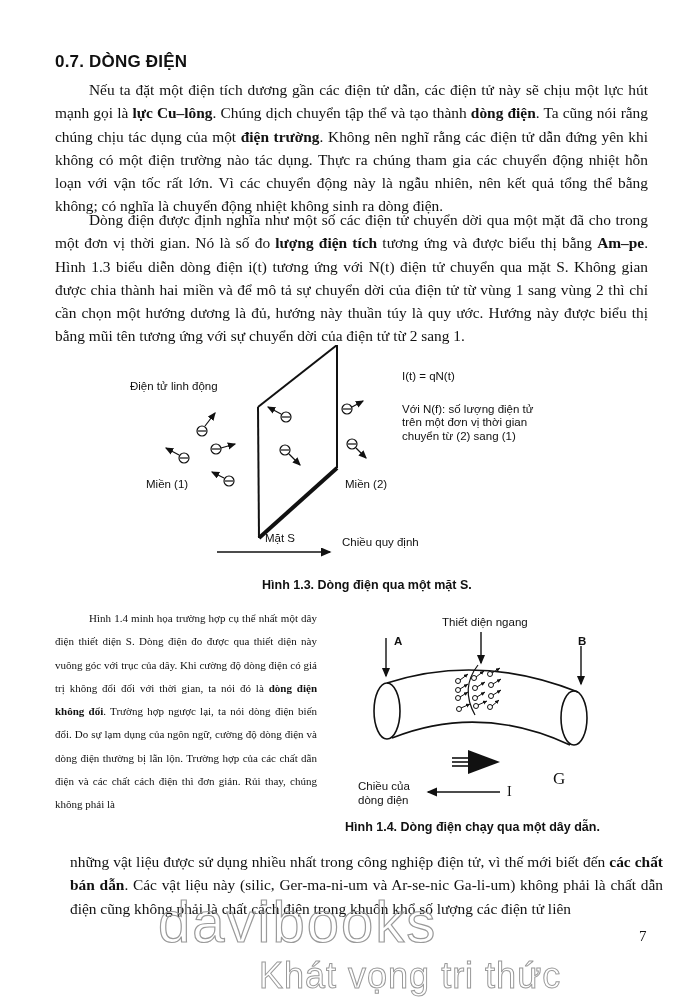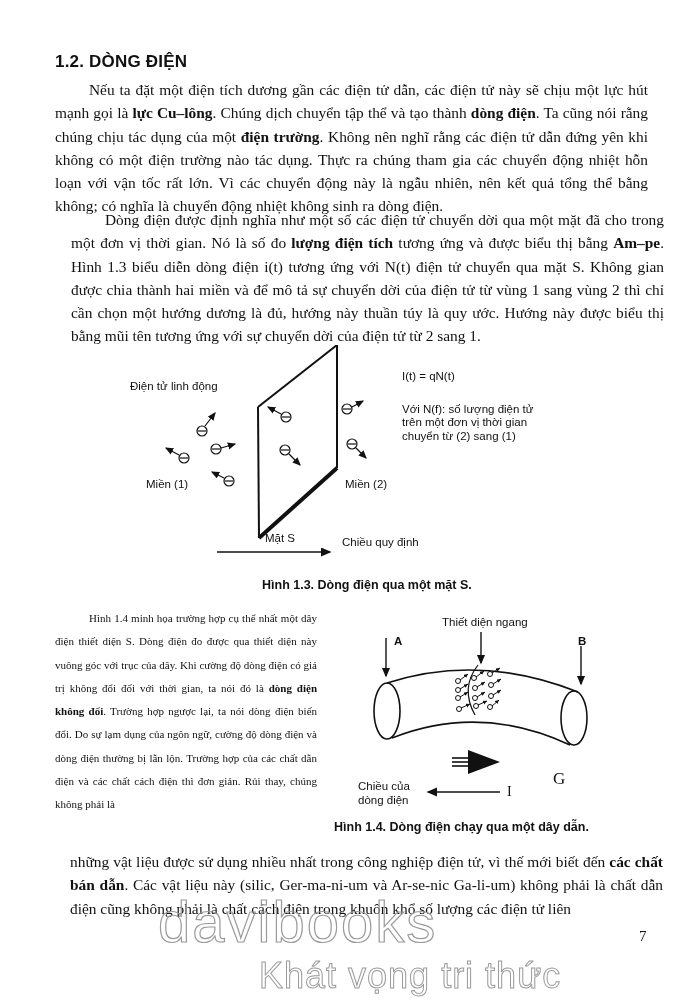--- a/index.html
+++ b/index.html
@@ -4,39 +4,39 @@
 <style>
   html, body { margin:0; padding:0; background:#ffffff; }
   body { width:700px; height:1004px; position:relative; overflow:hidden; color:#111; }
   .serif { font-family: Liberation Serif, serif; }
   .sans { font-family: "Liberation Sans", "DejaVu Sans", sans-serif; }
   .heading { position:absolute; left:55px; top:52px; font-size:17px; font-weight:bold; letter-spacing:0.2px; }
   .para { position:absolute; left:55px; width:593px; font-size:15.4px; line-height:23.3px; text-align:justify; }
   .para p { margin:0; text-indent:34px; }
   .para b { font-weight:bold; }
   #p1 { top:78px; }
-  #p2 { top:208px;margin-left:16px; }
+  #p2 { top:208px; }
   .fig13 { position:absolute; left:120px; top:345px; width:460px; height:215px; }
   .cap { position:absolute; font-size:12.5px; font-weight:bold; }
   #cap13 { left:262px; top:578px; }
   #p3 { position:absolute; left:55px; top:607px; width:262px; font-size:11px; line-height:23.3px; text-align:justify; }
   #p3 p { margin:0; text-indent:34px; }
   .fig14 { position:absolute; left:350px; top:608px; width:310px; height:200px; }
-  #cap14 { left:334px; top:820px; }
+  #cap14 { left:345px; top:820px; }
   #p4 { position:absolute; left:55px; top:850px; width:593px; font-size:15.4px; line-height:23.3px; text-align:justify;margin-left:15px; }
   #p4 p { margin:0; }
   .pagenum { position:absolute; left:639px; top:928px; font-size:15px; }
   .wm1 { position:absolute; left:158px; top:888px; font-size:58px; color:transparent; -webkit-text-stroke:1.2px #9a9a9a; letter-spacing:2px; }
   .wm2 { position:absolute; left:259px; top:955px; font-size:36px; color:transparent; -webkit-text-stroke:1px #9a9a9a; letter-spacing:1px; }
   .lbl { font-family: "Liberation Sans", "DejaVu Sans", sans-serif; font-size:11.5px; fill:#111; }
 </style>
 </head>
 <body>
 
-<div class="heading sans">1.2. DÒNG ĐIỆN</div>
+<div class="heading sans">0.7. DÒNG ĐIỆN</div>
 
 <div id="p1" class="para serif">
   <p><span>Nếu ta đặt một điện tích dương gần các điện tử dẫn, các điện tử này sẽ chịu một lực hút mạnh gọi là </span><b>lực Cu–lông</b><span>. Chúng dịch chuyển tập thể và tạo thành </span><b>dòng điện</b><span>. Ta cũng nói rằng chúng chịu tác dụng của một </span><b>điện trường</b><span>. Không nên nghĩ rằng các điện tử dẫn đứng yên khi không có một điện trường nào tác dụng. Thực ra chúng tham gia các chuyển động nhiệt hỗn loạn với vận tốc rất lớn. Vì các chuyển động này là ngẫu nhiên, nên kết quả tổng thể bằng không; có nghĩa là chuyển động nhiệt không sinh ra dòng điện.</span></p>
 </div>
 
 <div id="p2" class="para serif">
   <p><span>Dòng điện được định nghĩa như một số các điện tử chuyển dời qua một mặt đã cho trong một đơn vị thời gian. Nó là số đo </span><b>lượng điện tích</b><span> tương ứng và được biểu thị bằng </span><b>Am–pe</b><span>. Hình 1.3 biểu diễn dòng điện i(t) tương ứng với N(t) điện tử chuyển qua mặt S. Không gian được chia thành hai miền và để mô tả sự chuyển dời của điện tử từ vùng 1 sang vùng 2 thì chỉ cần chọn một hướng dương là đủ, hướng này thuần túy là quy ước. Hướng này được biểu thị bằng mũi tên tương ứng với sự chuyển dời của điện tử từ 2 sang 1.</span></p>
 </div>
 
 <svg class="fig13" viewBox="0 0 460 215" xmlns="http://www.w3.org/2000/svg">

